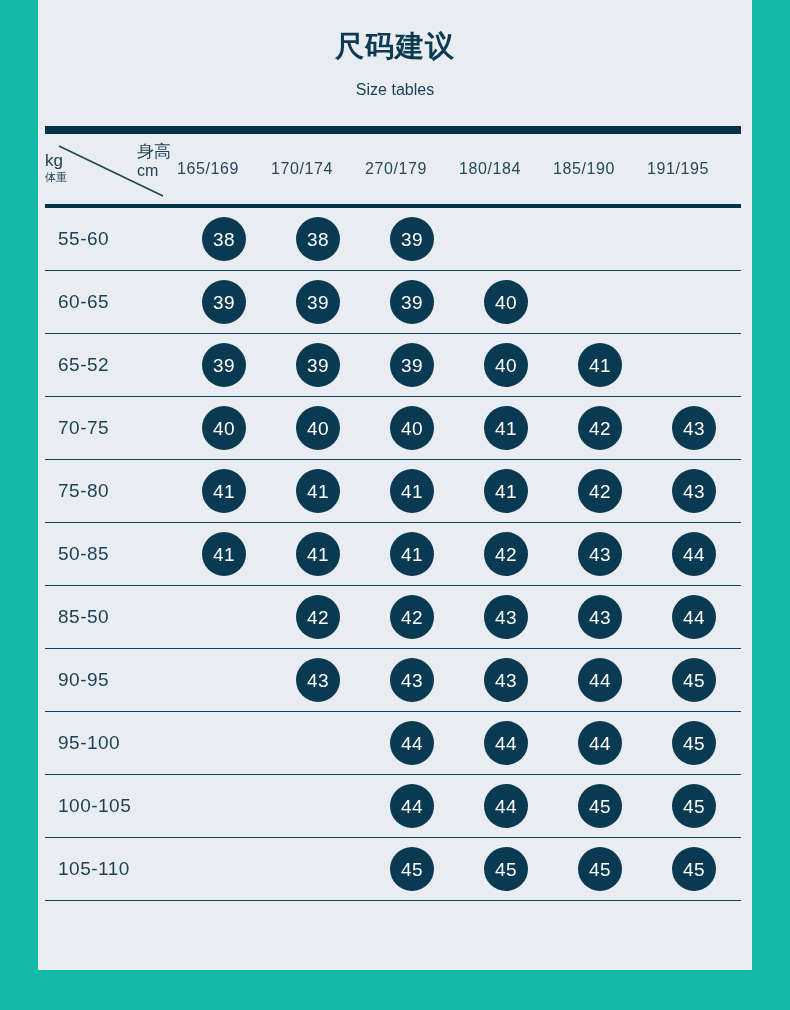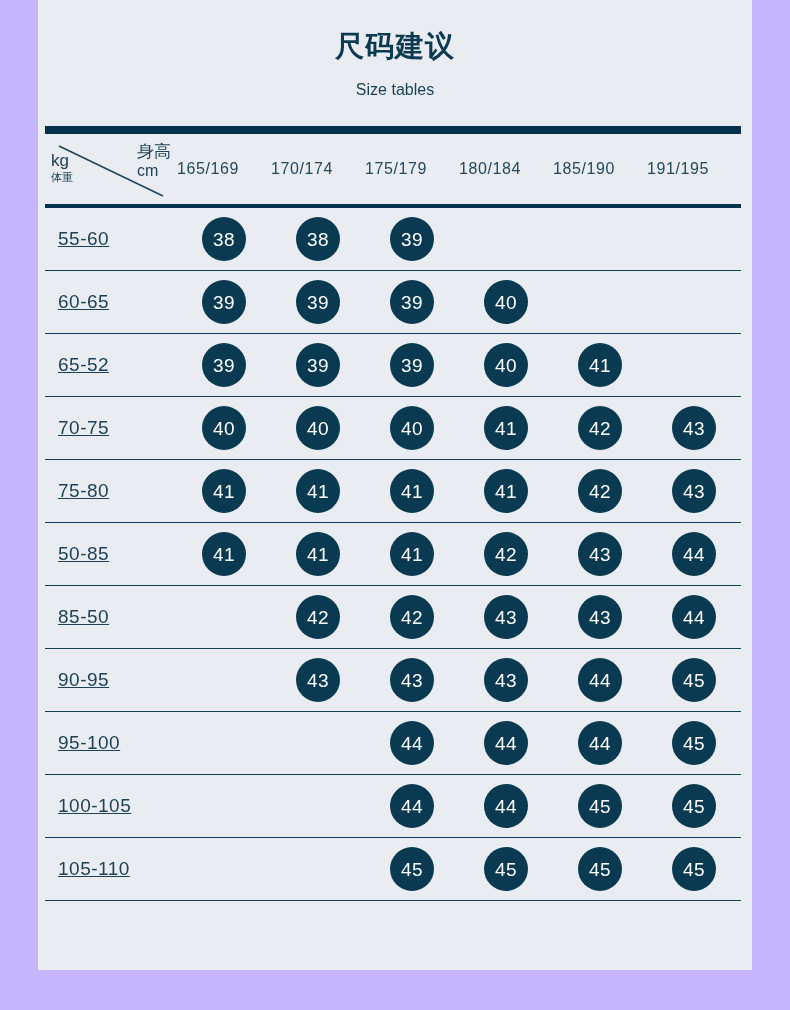--- a/index.html
+++ b/index.html
@@ -11,21 +11,21 @@
     width: 790px;
     height: 1010px;
     font-family: "Liberation Sans", "DejaVu Sans", sans-serif;
     -webkit-font-smoothing: antialiased;
   }
 
   .page {
     position: relative;
     width: 790px;
     height: 1010px;
-    background: #c4b5fd;
+    background: #14b8a6;
     overflow: hidden;
   }
 
   
   .panel {
     position: absolute;
     left: 38px;
     top: 0px;
     width: 714px;
     height: 970px;
@@ -84,21 +84,21 @@
     height: 70px;
     padding: 0;
     vertical-align: middle;
   }
   th.corner .diag {
     position: absolute;
     left: 0; top: 0; right: 0; bottom: 0;
   }
   th.corner .lbl-weight {
     position: absolute;
-    left: 6px;
+    left: 0;
     top: 17px;
     text-align: left;
     font-size: 17px;
     color: #1d4258;
     font-weight: normal;
     line-height: 1.15;
   }
   th.corner .lbl-height {
     position: absolute;
     right: 6px;
@@ -131,21 +131,20 @@
     padding: 0;
     text-align: center;
     vertical-align: middle;
   }
   tbody td.rowlabel {
     text-align: left;
     padding-left: 13px;
     font-size: 19px;
     color: #1d4258;
     letter-spacing: 0.5px;
-    text-decoration: underline;
   }
 
   .bubble {
     display: inline-flex;
     align-items: center;
     justify-content: center;
     width: 44px;
     height: 44px;
     border-radius: 50%;
     background: #0a3a52;
@@ -191,21 +190,21 @@
               <span>身高</span>
               <span class="u">cm</span>
             </span>
             <span class="lbl-weight">
               <span>kg</span>
               <span class="u">体重</span>
             </span>
           </th>
           <th class="colhead">165/169</th>
           <th class="colhead">170/174</th>
-          <th class="colhead">175/179</th>
+          <th class="colhead">270/179</th>
           <th class="colhead">180/184</th>
           <th class="colhead">185/190</th>
           <th class="colhead">191/195</th>
         </tr>
       </thead>
       <tbody>
         <tr>
           <td class="rowlabel">55-60</td>
           <td><span class="bubble">38</span></td>
           <td><span class="bubble">38</span></td>

